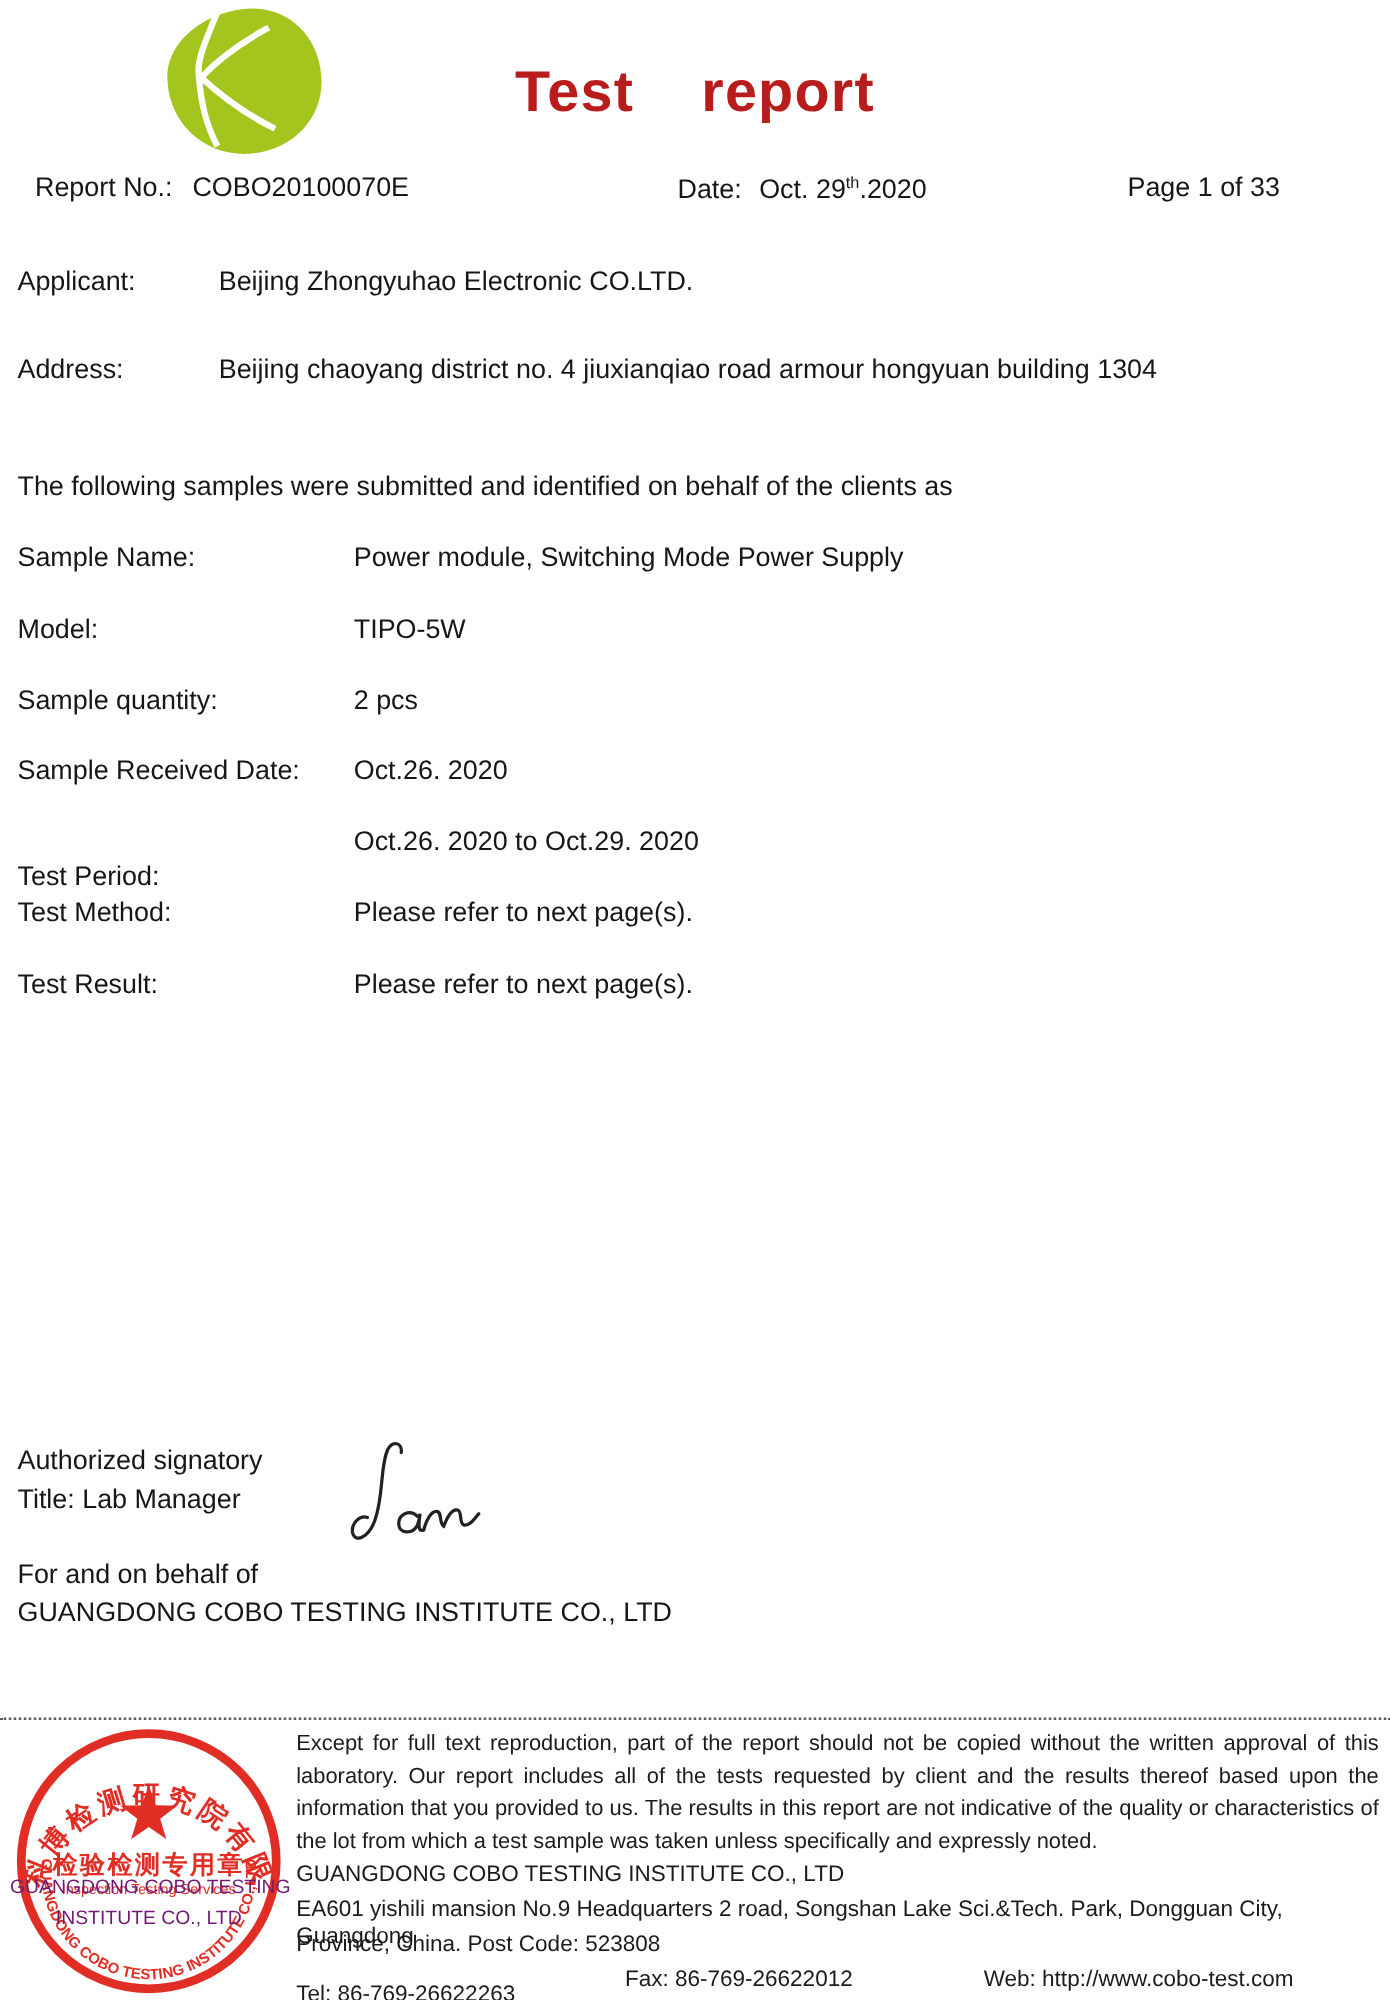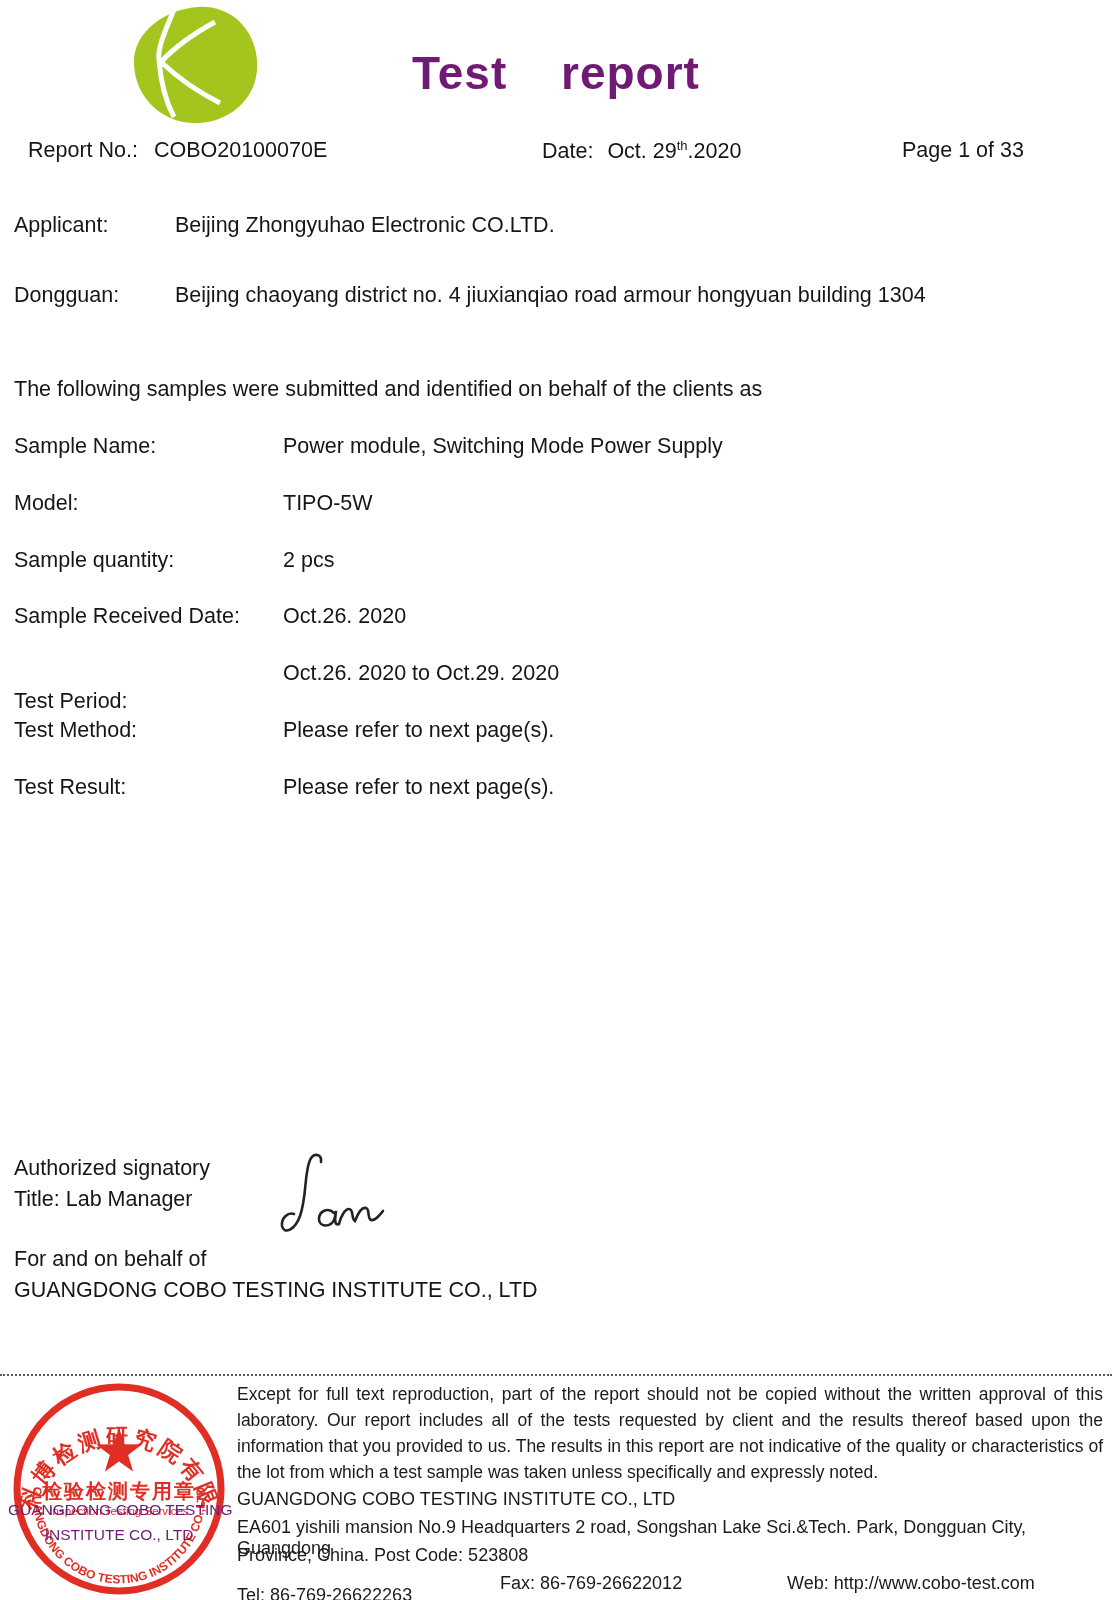--- a/index.html
+++ b/index.html
@@ -15,21 +15,21 @@
   }
   .abs { position: absolute; }
   .fs22 { font-size: 21.5px; }
   .title {
     top: 46px; left: 0; width: 100%;
     text-align: center;
     font-size: 46px;
     font-weight: bold;
     word-spacing: 40px;
     letter-spacing: 1px;
-    color: #701a75;
+    color: #b91c1c;
   }
   .hdr { top: 138px; font-size: 21.5px; margin-left: 14px; }
   .lbl-col { left: 14px; }
   .val-col-a { left: 175px; }
   .val-col-b { left: 283px; }
   sup.th { font-size: 13px; }
   .sig-line { font-size: 21.5px; left: 14px; }
   .dotted-rule {
     top: 1374px; left: 0; width: 1112px; height: 0;
     border-top: 2.5px dotted #5a5a5a;
@@ -72,21 +72,21 @@
   </div>
   <div class="abs hdr" style="left:528px; top:138px;">
     <span>Date:</span>
     <span style="margin-left:8px;">Oct. 29</span><sup class="th">th</sup><span>.2020</span>
   </div>
   <div class="abs hdr" style="left:888px; top:138px;">Page 1 of 33</div>
 
   <div class="abs fs22 lbl-col" style="top:213px;">Applicant:</div>
   <div class="abs fs22 val-col-a" style="top:213px;">Beijing Zhongyuhao Electronic CO.LTD.</div>
 
-  <div class="abs fs22 lbl-col" style="top:283px;">Dongguan:</div>
+  <div class="abs fs22 lbl-col" style="top:283px;">Address:</div>
   <div class="abs fs22 val-col-a" style="top:283px;">Beijing chaoyang district no. 4 jiuxianqiao road armour hongyuan building 1304</div>
 
   <div class="abs fs22 lbl-col" style="top:377px;">The following samples were submitted and identified on behalf of the clients as</div>
 
   <div class="abs fs22 lbl-col" style="top:434px;">Sample Name:</div>
   <div class="abs fs22 val-col-b" style="top:434px;">Power module, Switching Mode Power Supply</div>
 
   <div class="abs fs22 lbl-col" style="top:491px;">Model:</div>
   <div class="abs fs22 val-col-b" style="top:491px;">TIPO-5W</div>
 

